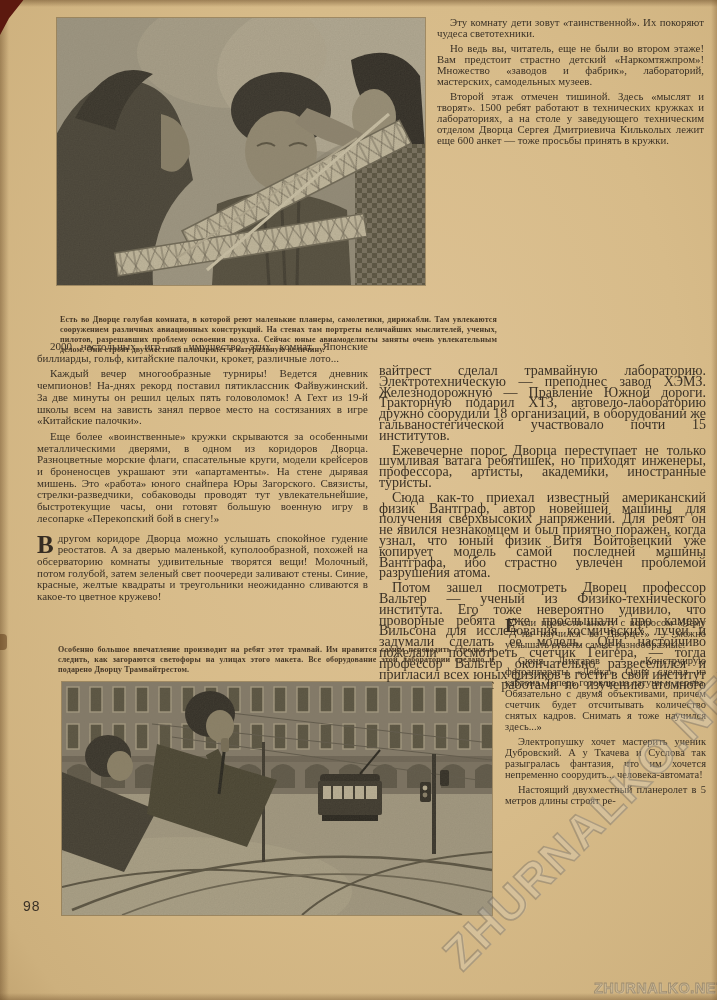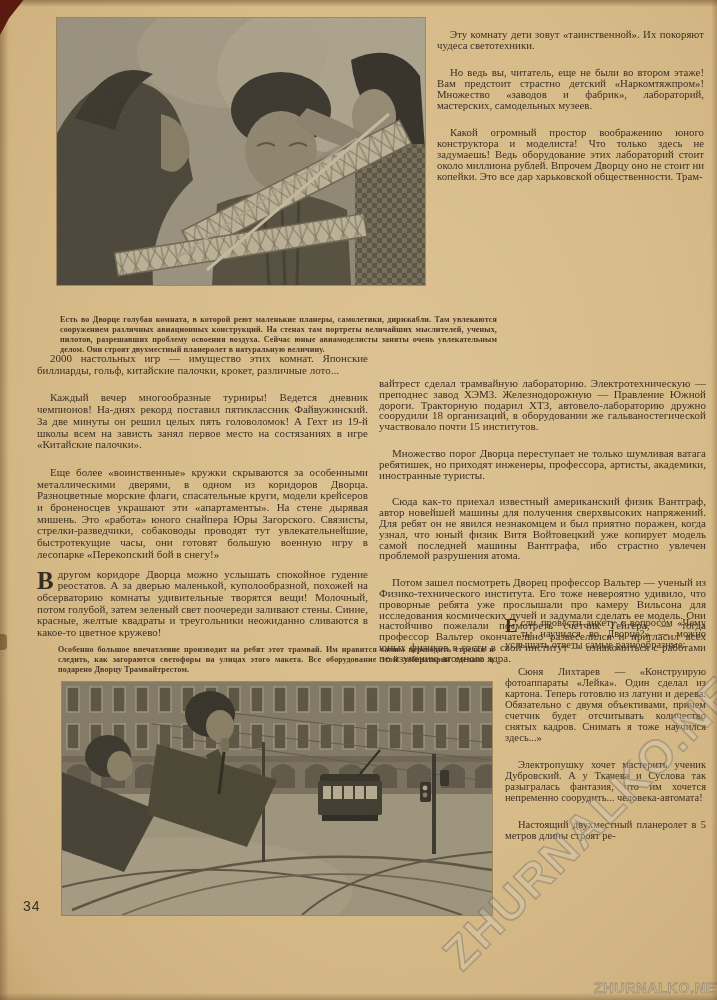--- a/index.html
+++ b/index.html
@@ -23,24 +23,24 @@
 
   .photo { position:absolute; box-shadow:0 0 0 1px rgba(55,45,30,.35), inset 0 0 14px rgba(40,32,20,.35); }
   .photo svg { display:block; }
 
   .cap {
     position:absolute; font-weight:bold; font-size:8px; line-height:10px;
     text-align:justify; color:#463828; letter-spacing:.15px;margin-top:24px;
   }
 
   .col { position:absolute; text-align:justify; }
-  .col p { margin:16px 0 1px 0; text-indent:13px; }
+  .col p { margin:4px 0 1px 0; text-indent:13px; }
   .col-left { left:37px; top:337px; width:331px; font-size:11px; line-height:11.7px; }
   .col-right-top { left:437px; top:13px; width:267px; font-size:10.8px; line-height:11px; }
-  .col-right-wide { left:379px; top:362px; width:327px; font-size:11px; line-height:10.8px; }
+  .col-right-wide { left:379px; top:362px; width:327px; font-size:14px; line-height:10.8px; }
   .col-right-wide p.cont { text-indent:0; }
   .col-right-bottom { left:505px; top:617px; width:201px; font-size:10.5px; line-height:11px; }
 
   .dropcap-p { margin-top:8px !important; margin-bottom:5px !important; text-indent:0 !important; }
   .dropcap {
     float:left; font-weight:bold; font-size:25px; line-height:21px;
     margin:1px 4px 0 0; color:#352c22;
   }
   .dropcap-sm { float:left; font-weight:bold; font-size:19px; line-height:17px; margin:0 3px 0 0; }
 
@@ -115,26 +115,26 @@
     <p>Каждый вечер многообразные турниры! Ведется дневник чемпионов! На-днях рекорд поставил пятиклассник Файвужинский. За две минуты он решил целых пять головоломок! А Гехт из 19-й школы всем на зависть занял первое место на состязаниях в игре «Китайские палочки».</p>
     <p>Еще более «воинственные» кружки скрываются за особенными металлическими дверями, в одном из коридоров Дворца. Разноцветные морские флаги, спасательные круги, модели крейсеров и броненосцев украшают эти «апартаменты». На стене дырявая мишень. Это «работа» юного снайпера Юры Загорского. Связисты, стрелки-разведчики, собаководы проводят тут увлекательнейшие, быстротекущие часы, они готовят большую военную игру в лесопарке «Перекопский бой в снегу!»</p>
     <p class="dropcap-p">
       <span class="dropcap">В</span><span>другом коридоре Дворца можно услышать спокойное гудение реостатов. А за дверью маленькой, куполообразной, похожей на обсерваторию комнаты удивительные творятся вещи! Молочный, потом голубой, затем зеленый свет поочереди заливают стены. Синие, красные, желтые квадраты и треугольники неожиданно сливаются в какое-то цветное кружево!</span>
     </p>
   </div>
 
   <div class="col col-right-top">
     <p>Эту комнату дети зовут «таинственной». Их покоряют чудеса светотехники.</p>
     <p>Но ведь вы, читатель, еще не были во втором этаже! Вам предстоит страстно детский «Наркомтяжпром»! Множество «заводов и фабрик», лабораторий, мастерских, самодельных музеев.</p>
-    <p>Какой огромный простор воображению юного конструктора и моделиста! Что только здесь не задумаешь! Ведь оборудование этих лабораторий стоит около миллиона рублей. Впрочем Дворцу оно не стоит ни копейки. Это все дар харьковской общественности. Трам-</p>
+    <p>Второй этаж отмечен тишиной. Здесь «мыслят и творят». 1500 ребят работают в технических кружках и лабораториях, а на столе у заведующего техническим отделом Дворца Сергея Дмитриевича Кильколых лежит еще 600 анкет — тоже просьбы принять в кружки.</p>
   </div>
 
   <div class="col col-right-wide">
     <p class="cont">вайтрест сделал трамвайную лабораторию. Электротехническую — преподнес завод ХЭМЗ. Железнодорожную — Правление Южной дороги. Тракторную подарил ХТЗ, автовело-лабораторию дружно соорудили 18 организаций, в оборудовании же гальваностегической участвовало почти 15 институтов.</p>
-    <p>Множество порог Дворца переступает не только шумливая ватага ребятишек, но приходят инженеры, профессора, артисты, академики, иностранные туристы.</p>
+    <p>Ежевечерне порог Дворца переступает не только шумливая ватага ребятишек, но приходят инженеры, профессора, артисты, академики, иностранные туристы.</p>
     <p>Сюда как-то приехал известный американский физик Вантграф, автор новейшей машины для получения сверхвысоких напряжений. Для ребят он не явился незнакомцем и был приятно поражен, когда узнал, что юный физик Витя Войтовецкий уже копирует модель самой последней машины Вантграфа, ибо страстно увлечен проблемой разрушения атома.</p>
     <p>Потом зашел посмотреть Дворец профессор Вальтер — ученый из Физико-технического института. Его тоже невероятно удивило, что проворные ребята уже прослышали про камеру Вильсона для исследования космических лучей и задумали сделать ее модель. Они настойчиво пожелали посмотреть счетчик Гейгера, — тогда профессор Вальтер окончательно развеселился и пригласил всех юных физиков в гости в свой институт — ознакомиться с работами по изучению атомного ядра.</p>
   </div>
 
   <div class="cap" style="left:58px; top:621px; width:436px;">Особенно большое впечатление производит на ребят этот трамвай. Им нравится самим переводить стрелки и следить, как загораются светофоры на улицах этого макета. Все оборудование этой лаборатории сделано и подарено Дворцу Трамвайтрестом.</div>
 
   <div class="photo" style="left:62px; top:682px; width:430px; height:233px;">
     <svg width="430" height="233" viewBox="0 0 430 233">
       <defs>
         <pattern id="win" width="23" height="37" patternUnits="userSpaceOnUse">
@@ -196,21 +196,21 @@
 
   <div class="col col-right-bottom">
     <p class="dropcap-p" style="margin-top:0 !important;">
       <span class="dropcap-sm">Е</span><span>сли провести анкету с вопросом «Чему ты научился во Дворце?» — можно услышать ответы самые разнообразные:</span>
     </p>
     <p>Сюня Лихтарев — «Конструирую фотоаппараты «Лейка». Один сделал из картона. Теперь готовлю из латуни и дерева. Обязательно с двумя объективами, причем счетчик будет отсчитывать количество снятых кадров. Снимать я тоже научился здесь...»</p>
     <p>Электропушку хочет мастерить ученик Дубровский. А у Ткачева и Суслова так разыгралась фантазия, что им хочется непременно соорудить... человека-автомата!</p>
     <p>Настоящий двухместный планеролет в 5 метров длины строят ре-</p>
   </div>
 
-  <div class="page-number">34</div>
+  <div class="page-number">98</div>
 
   <div class="wm wm-diag">ZHURNALKO.NET</div>
   <div class="wm wm-bottom">ZHURNALKO.NET</div>
 
   <div class="edge edge-top"></div>
   <div class="edge edge-left"></div>
   <div class="edge edge-bottom"></div>
   <div class="edge edge-right"></div>
 </div>
 

